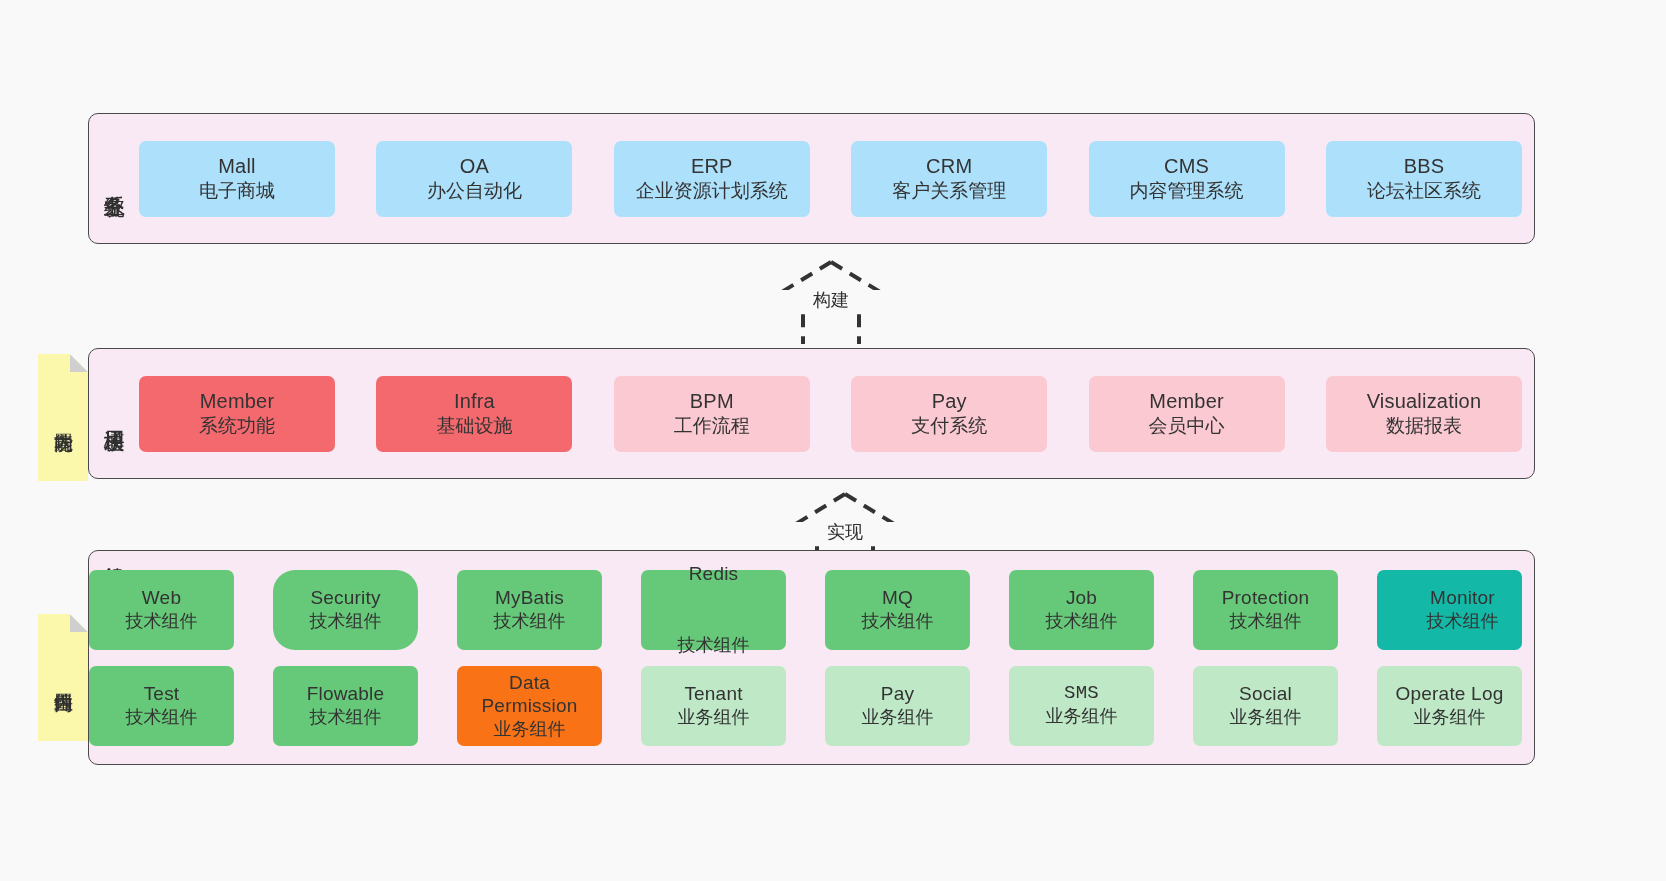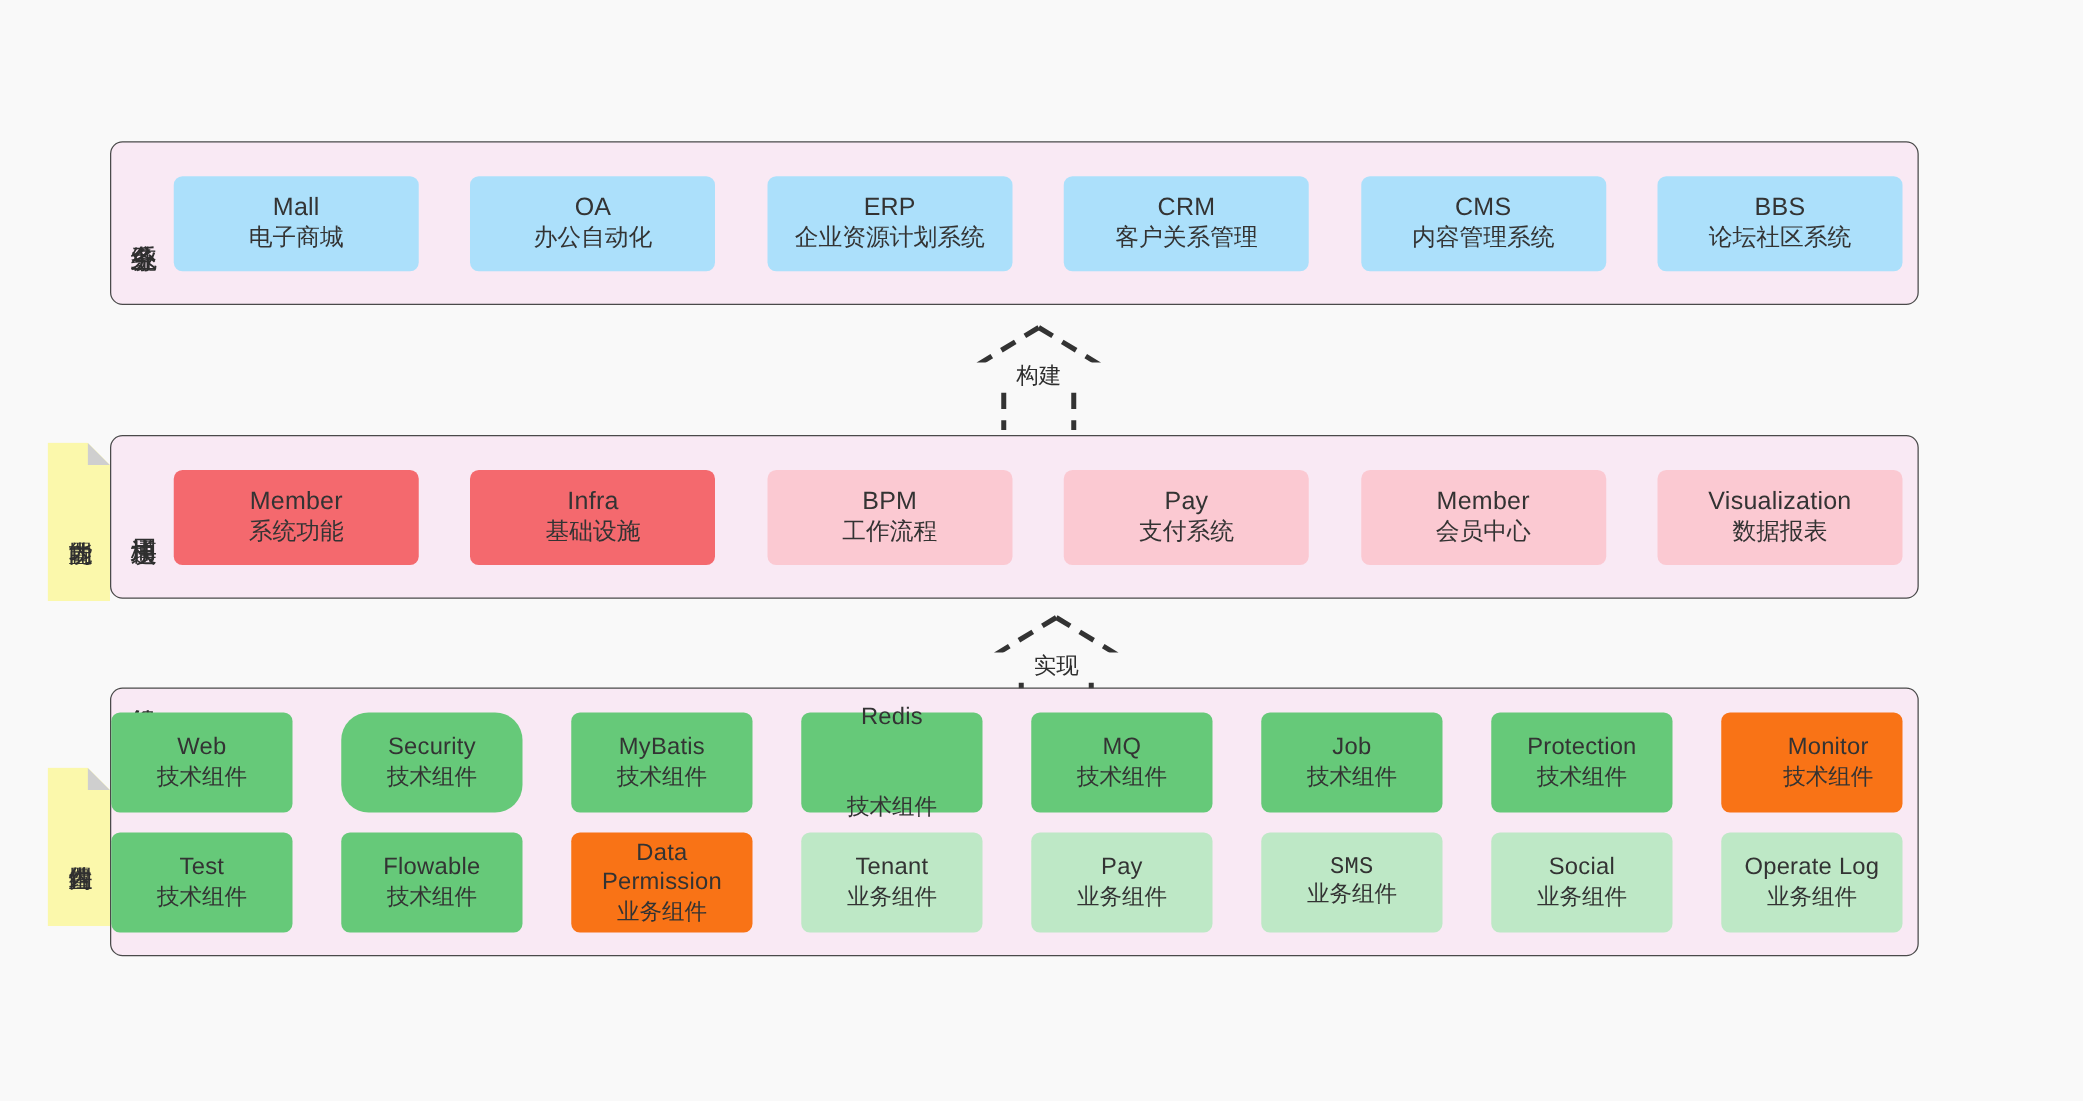--- a/index.html
+++ b/index.html
@@ -302,21 +302,21 @@
           <span class="title-cn">技术组件</span>
         </div>
         <div class="node" style="background-color: rgb(102, 201, 121);">
           <span class="title-en">Job</span>
           <span class="title-cn">技术组件</span>
         </div>
         <div class="node" style="background-color: rgb(102, 201, 121);">
           <span class="title-en">Protection</span>
           <span class="title-cn">技术组件</span>
         </div>
-        <div class="node" style="background-color: #f97316; padding-left: 32px;">
+        <div class="node" style="background-color: #14b8a6; padding-left: 32px;">
           <span class="title-en">Monitor</span>
           <span class="title-cn">技术组件</span>
         </div>
       </div>
 
       <div class="box-row">
         <div class="node" style="background-color: rgb(102, 201, 121);">
           <span class="title-en">Test</span>
           <span class="title-cn">技术组件</span>
         </div>

